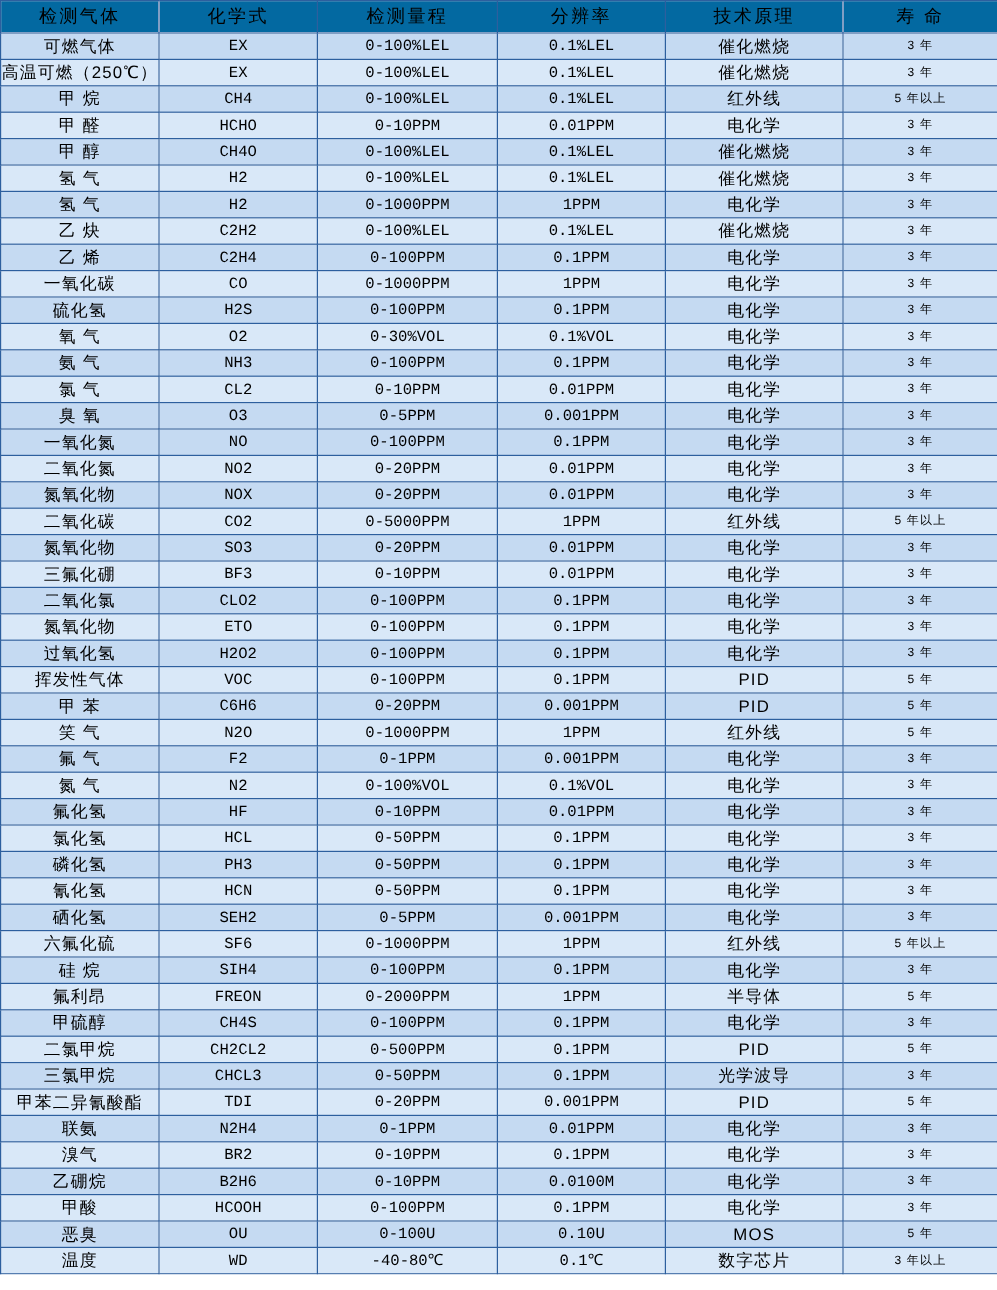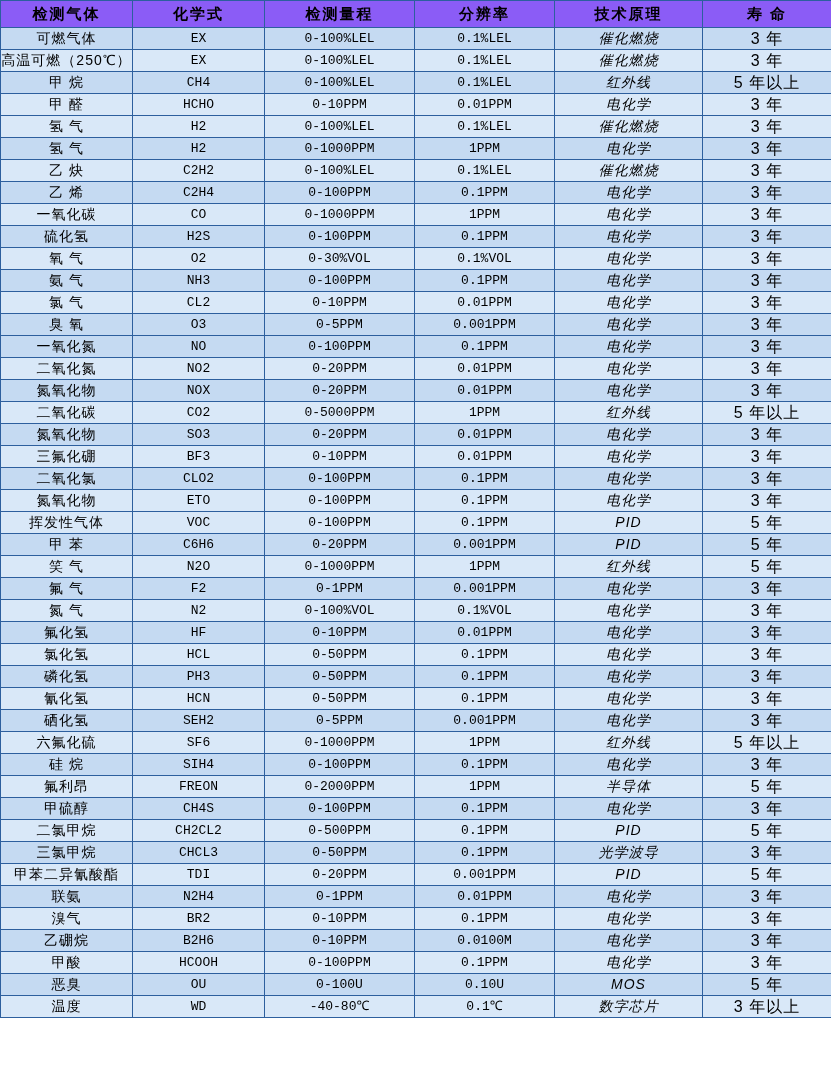--- a/index.html
+++ b/index.html
@@ -28,23 +28,23 @@
     text-align: center;
     vertical-align: middle;
     color: #000000;
     padding: 0;
     height: 21px;
     line-height: 21px;
     overflow: hidden;
     white-space: nowrap;
   }
   #gas-table thead th {
-    background: #8b5cf6;
+    background: #0369a1;
     font-size: 15px;
-    font-weight: bold;
+    font-weight: normal;
     height: 26px;
     line-height: 26px;
     letter-spacing: 2px;
   }
   #gas-table tbody tr.odd td {
     background: #c5daf2;
   }
   #gas-table tbody tr.even td {
     background: #d9e8f8;
   }
@@ -54,24 +54,23 @@
   }
   #gas-table td.formula,
   #gas-table td.range,
   #gas-table td.resolution {
     font-size: 13px;
     font-family: "Liberation Mono", monospace;
   }
   #gas-table td.principle {
     font-size: 14px;
     letter-spacing: 1px;
-    font-style: italic;
   }
   #gas-table td.life {
-    font-size: 16px;
+    font-size: 10px;
     letter-spacing: 1px;
   }
 </style>
 </head>
 <body>
 
 <table id="gas-table">
   <colgroup>
     <col class="c0">
       <col class="c1">
@@ -116,20 +115,28 @@
         <td class="life">5 年以上</td>
       </tr>
       <tr class="even">
         <td class="name">甲 醛</td>
         <td class="formula">HCHO</td>
         <td class="range">0-10PPM</td>
         <td class="resolution">0.01PPM</td>
         <td class="principle">电化学</td>
         <td class="life">3 年</td>
       </tr>
+      <tr class="odd">
+        <td class="name">甲 醇</td>
+        <td class="formula">CH4O</td>
+        <td class="range">0-100%LEL</td>
+        <td class="resolution">0.1%LEL</td>
+        <td class="principle">催化燃烧</td>
+        <td class="life">3 年</td>
+      </tr>
       <tr class="even">
         <td class="name">氢 气</td>
         <td class="formula">H2</td>
         <td class="range">0-100%LEL</td>
         <td class="resolution">0.1%LEL</td>
         <td class="principle">催化燃烧</td>
         <td class="life">3 年</td>
       </tr>
       <tr class="odd">
         <td class="name">氢 气</td>
@@ -255,20 +262,28 @@
         <td class="name">二氧化氯</td>
         <td class="formula">CLO2</td>
         <td class="range">0-100PPM</td>
         <td class="resolution">0.1PPM</td>
         <td class="principle">电化学</td>
         <td class="life">3 年</td>
       </tr>
       <tr class="even">
         <td class="name">氮氧化物</td>
         <td class="formula">ETO</td>
+        <td class="range">0-100PPM</td>
+        <td class="resolution">0.1PPM</td>
+        <td class="principle">电化学</td>
+        <td class="life">3 年</td>
+      </tr>
+      <tr class="odd">
+        <td class="name">过氧化氢</td>
+        <td class="formula">H2O2</td>
         <td class="range">0-100PPM</td>
         <td class="resolution">0.1PPM</td>
         <td class="principle">电化学</td>
         <td class="life">3 年</td>
       </tr>
       <tr class="even">
         <td class="name">挥发性气体</td>
         <td class="formula">VOC</td>
         <td class="range">0-100PPM</td>
         <td class="resolution">0.1PPM</td>

